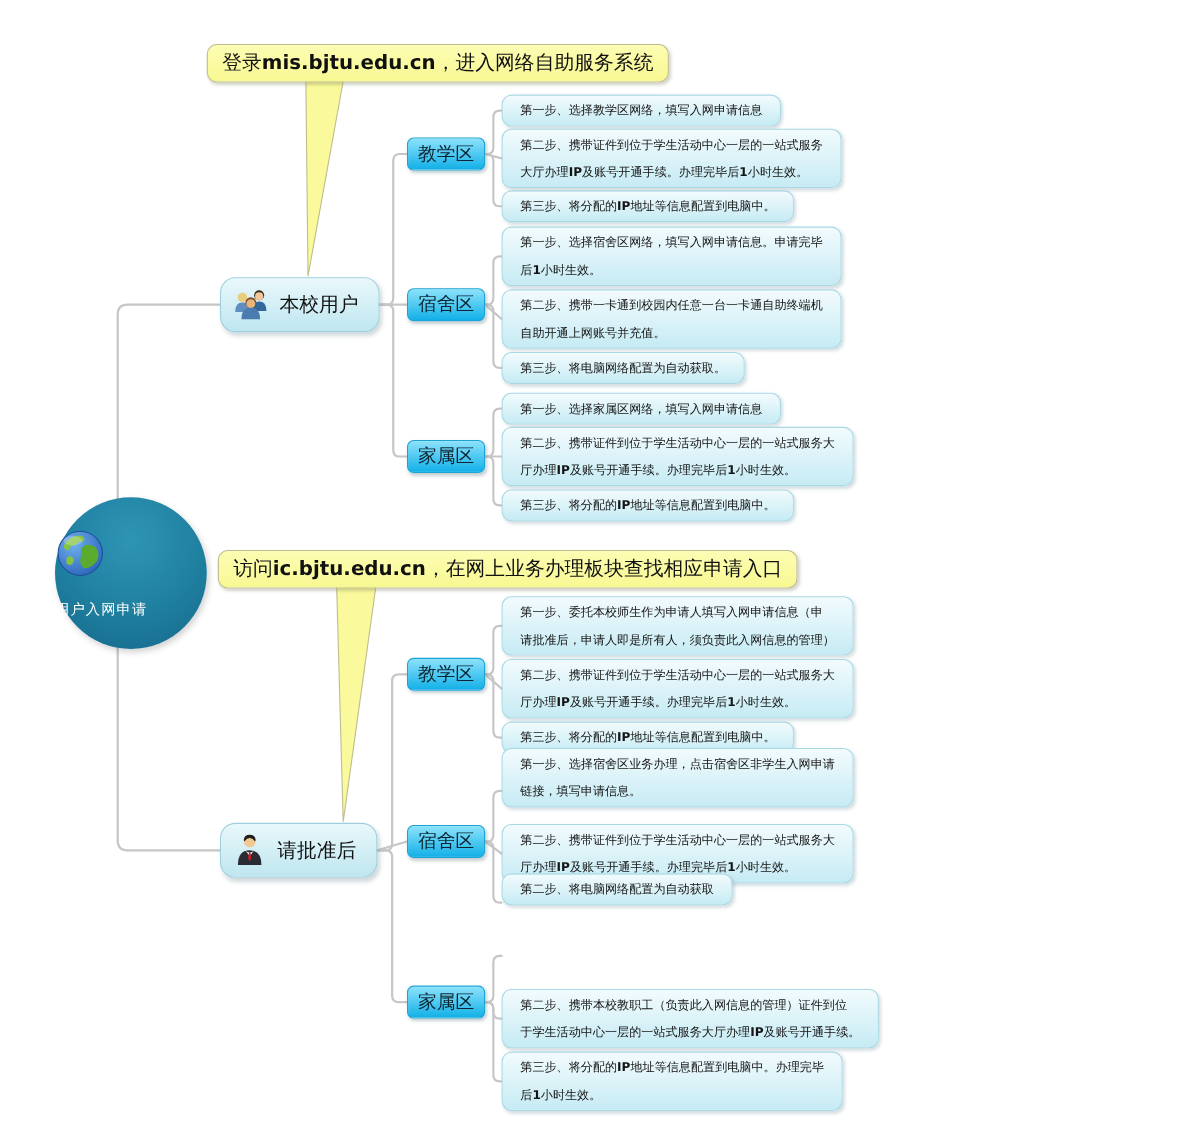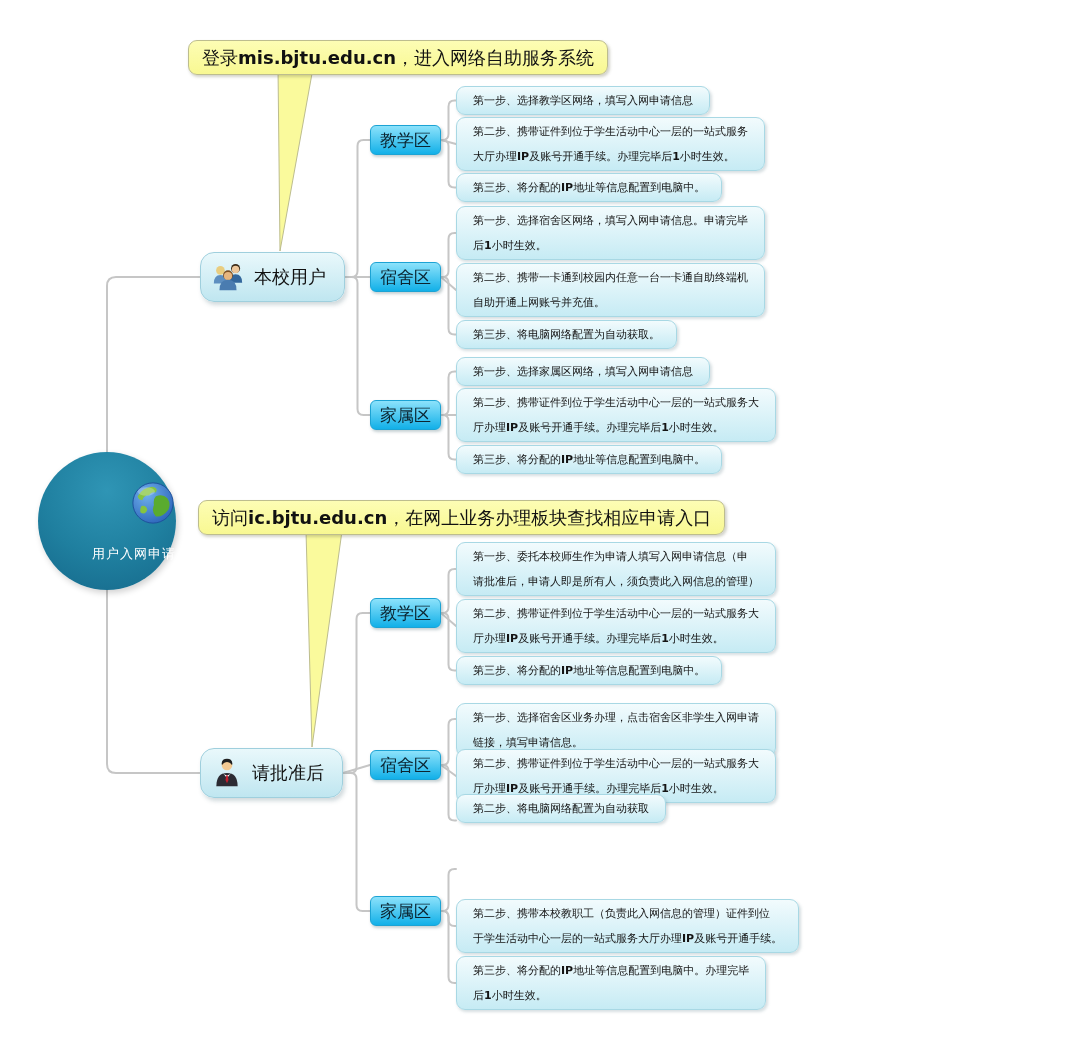--- a/index.html
+++ b/index.html
@@ -3,24 +3,24 @@
 <meta charset="utf-8">
 <style>
   html,body{margin:0;padding:0;background:#ffffff;}
   body{font-family:"DejaVu Sans",sans-serif;color:#1a1a1a;}
   #canvas{position:relative;width:1089px;height:1037px;background:#ffffff;overflow:hidden;}
   #edges{position:absolute;left:0;top:0;width:1089px;height:1037px;}
   #edges path.edge{stroke:#c6c6c6;stroke-width:2;fill:none;stroke-linecap:round;}
   .tail{fill:#fafa9c;stroke:#bdbd8e;stroke-width:1;}
 
   
-  .root{position:absolute;left:38px;top:452px;width:138px;height:138px;border-radius:50%;
+  .root{position:absolute;left:50px;top:452px;width:138px;height:138px;border-radius:50%;
     background:radial-gradient(circle at 50% 28%, #2f95b5 0%, #1f7f9f 55%, #15688a 100%);
     box-shadow:2px 3px 6px rgba(0,0,0,.18);
-    display:flex;flex-direction:column;align-items:flex-end;justify-content:center;gap:15px;}
+    display:flex;flex-direction:column;align-items:flex-start;justify-content:center;gap:15px;}
   .rlabel{color:#ffffff;font-size:13px;letter-spacing:1px;}
 
   
   .bnode{position:absolute;height:50px;border-radius:14px;
     background:linear-gradient(#e9f8fb, #bfe6f0);
     border:1px solid #9fcfdd;box-shadow:2px 3px 4px rgba(100,130,140,.30);
     display:flex;align-items:center;gap:9px;padding:0 18px 0 10px;width:max-content;box-sizing:border-box;font-family:Liberation Mono, monospace;}
   .blabel{font-size:18px;color:#111;}
   .bicon{display:flex;align-items:center;}
 
@@ -146,20 +146,20 @@
   <div class="step" style="left:456px;top:320px">第三步、将电脑网络配置为自动获取。</div>
 
   <div class="step" style="left:456px;top:357px">第一步、选择家属区网络，填写入网申请信息</div>
   <div class="step" style="left:456px;top:388px">第二步、携带证件到位于学生活动中心一层的一站式服务大<br>厅办理<b>IP</b>及账号开通手续。办理完毕后<b>1</b>小时生效。</div>
   <div class="step" style="left:456px;top:445px">第三步、将分配的<b>IP</b>地址等信息配置到电脑中。</div>
 
   <div class="step" style="left:456px;top:542px">第一步、委托本校师生作为申请人填写入网申请信息（申<br>请批准后，申请人即是所有人，须负责此入网信息的管理）</div>
   <div class="step" style="left:456px;top:599px">第二步、携带证件到位于学生活动中心一层的一站式服务大<br>厅办理<b>IP</b>及账号开通手续。办理完毕后<b>1</b>小时生效。</div>
   <div class="step" style="left:456px;top:656px">第三步、将分配的<b>IP</b>地址等信息配置到电脑中。</div>
 
-  <div class="step" style="left:456px;top:703px">第一步、选择宿舍区业务办理，点击宿舍区非学生入网申请<br>链接，填写申请信息。</div>
+  <div class="step" style="left:456px;top:680px">第一步、选择宿舍区业务办理，点击宿舍区非学生入网申请<br>链接，填写申请信息。</div>
   <div class="step" style="left:456px;top:749px">第二步、携带证件到位于学生活动中心一层的一站式服务大<br>厅办理<b>IP</b>及账号开通手续。办理完毕后<b>1</b>小时生效。</div>
   <div class="step" style="left:456px;top:794px">第二步、将电脑网络配置为自动获取</div>
 
   <div class="step" style="left:456px;top:899px">第二步、携带本校教职工（负责此入网信息的管理）证件到位<br>于学生活动中心一层的一站式服务大厅办理<b>IP</b>及账号开通手续。</div>
   <div class="step" style="left:456px;top:956px">第三步、将分配的<b>IP</b>地址等信息配置到电脑中。办理完毕<br>后<b>1</b>小时生效。</div>
 
 </div>
 
 </body></html>

